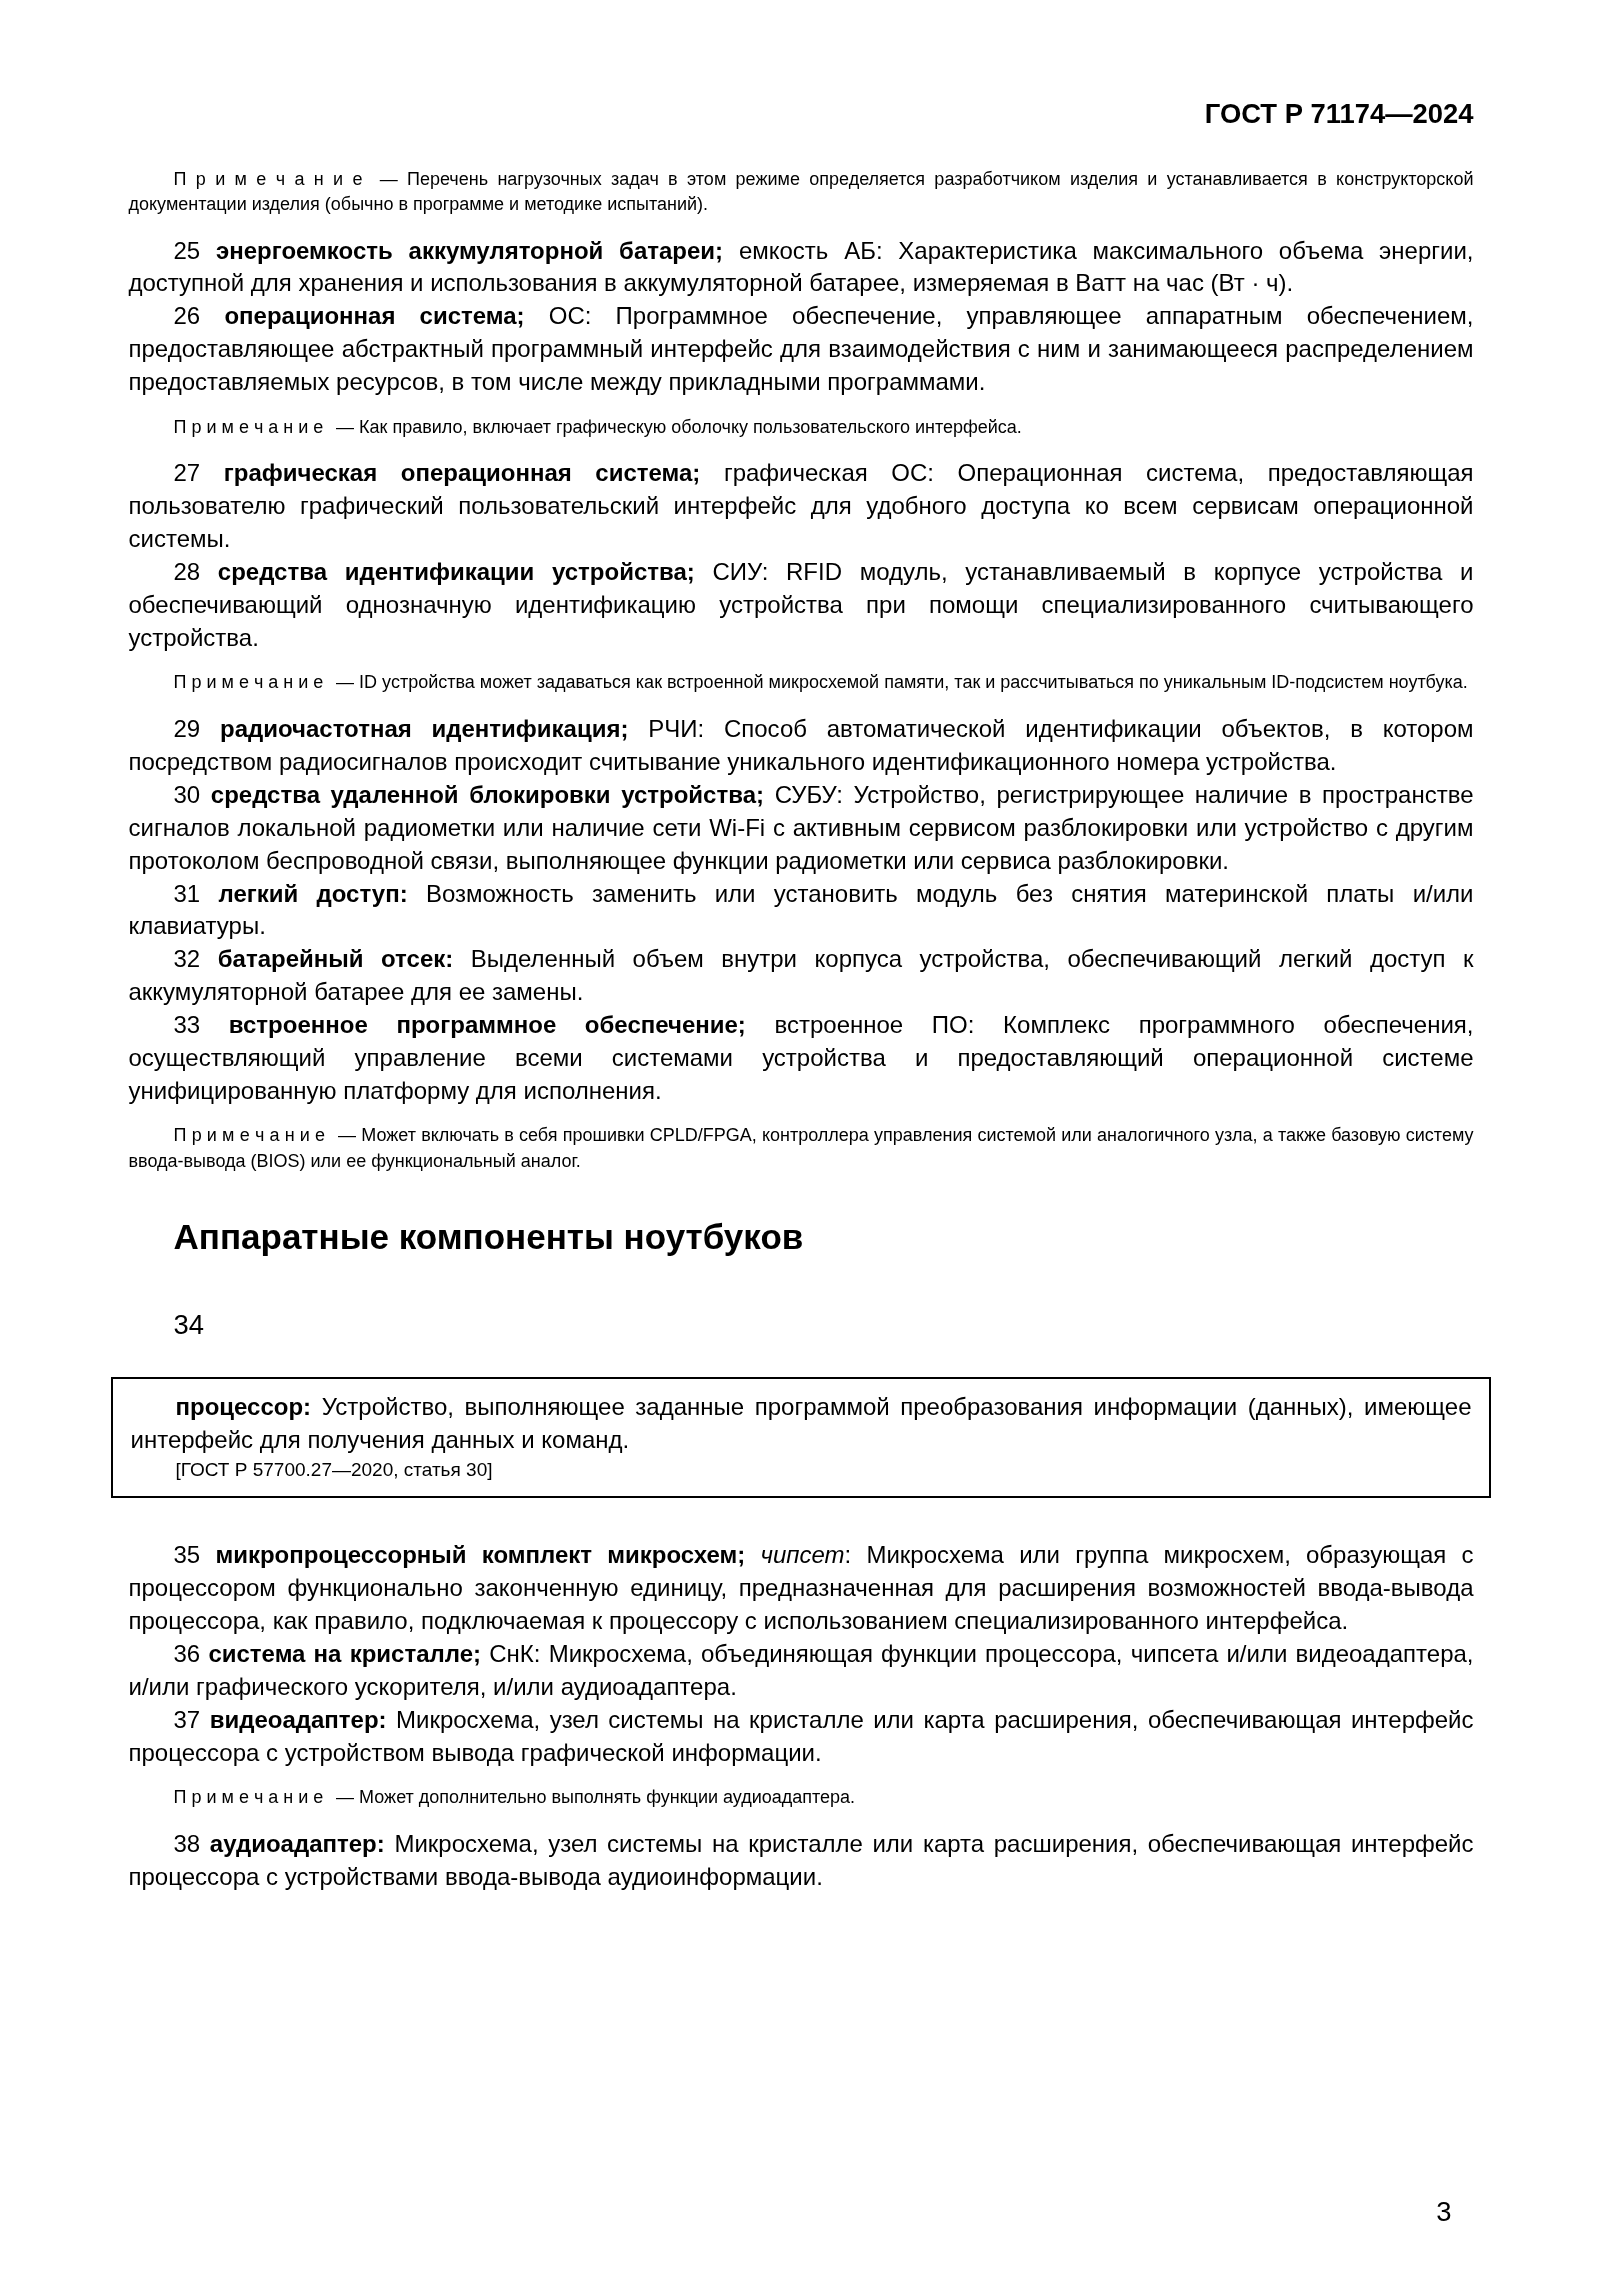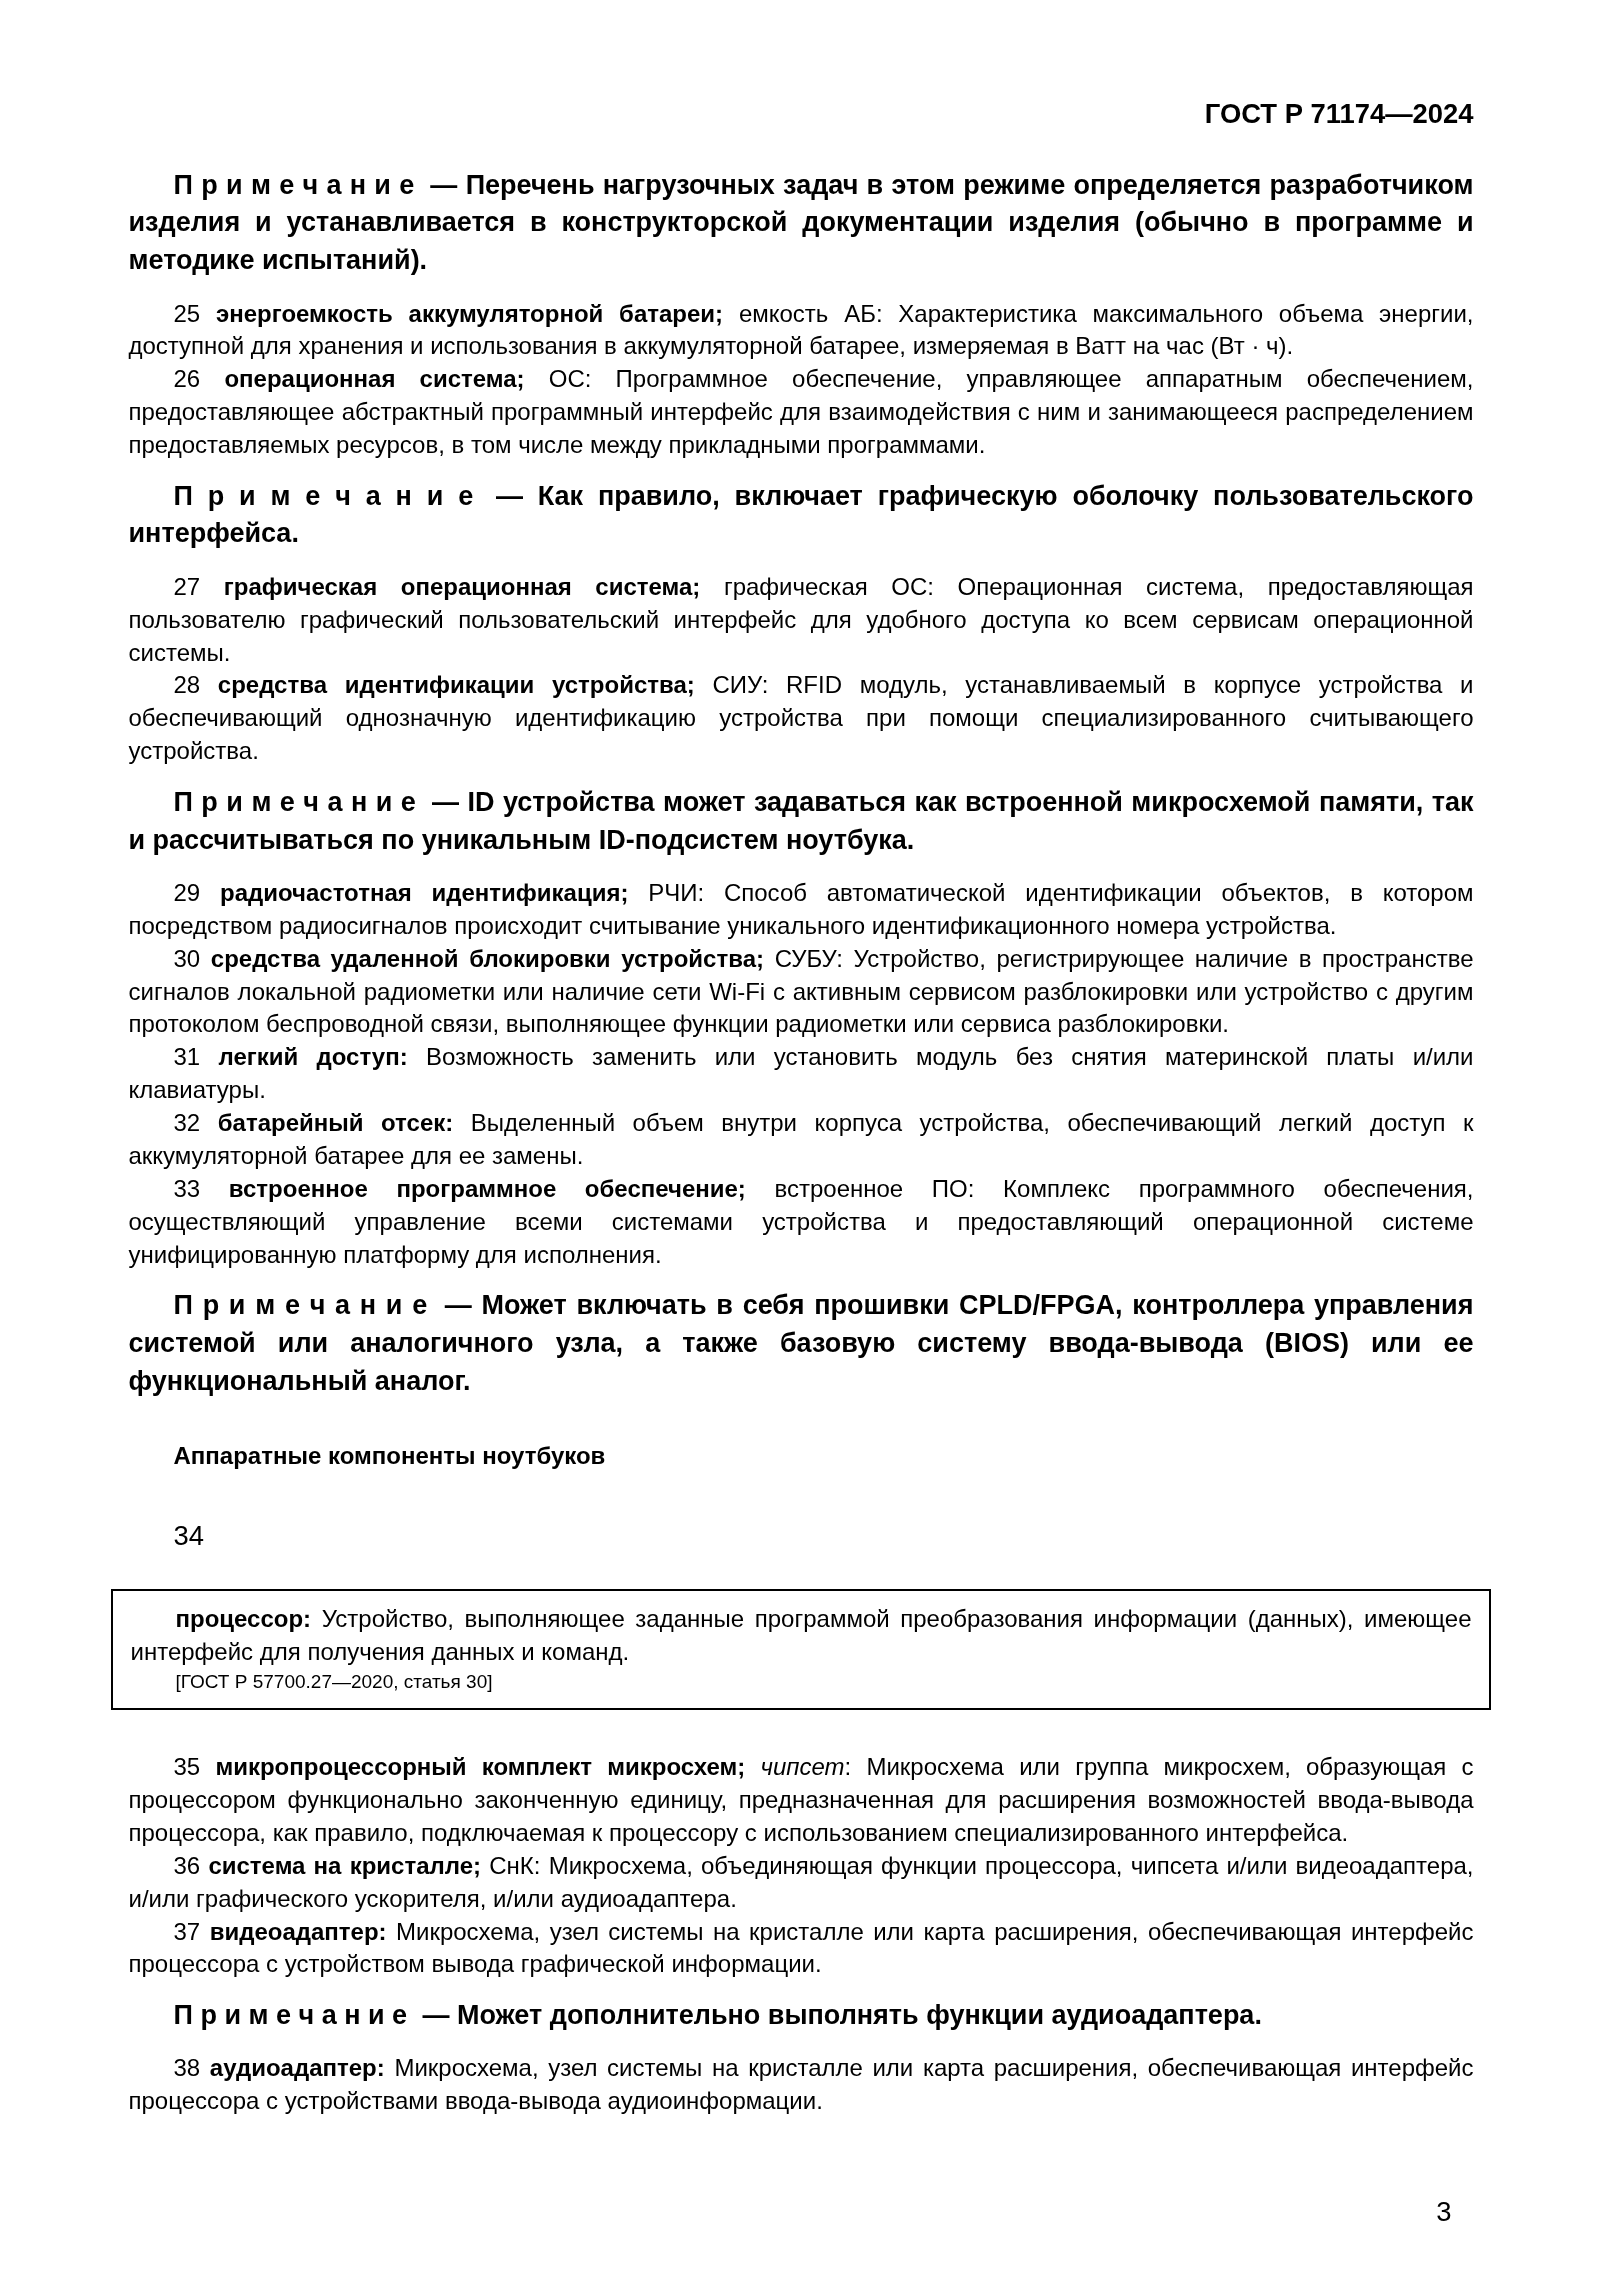--- a/index.html
+++ b/index.html
@@ -27,30 +27,29 @@
     line-height: 1.3;
     margin-bottom: 35px;
   }
   p.para {
     font-size: 24px;
     line-height: 1.37;
     text-align: justify;
     text-indent: 45px;
   }
   p.note {
-    font-size: 27px;
+    font-size: 18px;
     line-height: 1.4;
     text-align: justify;
     text-indent: 45px;
     margin: 15.7px 0 17.6px 0;
-    font-weight: bold;
   }
   .note-label { padding-right: 7.8px; }
   p.section-heading {
-    font-size: 24px;
+    font-size: 35px;
     font-weight: bold;
     line-height: 1.37;
     text-indent: 45px;
     margin: 39px 0 45px 0;
   }
   p.standalone-num {
     font-size: 27.4px;
     line-height: 1.37;
     text-indent: 45px;
     margin-bottom: 34px;

